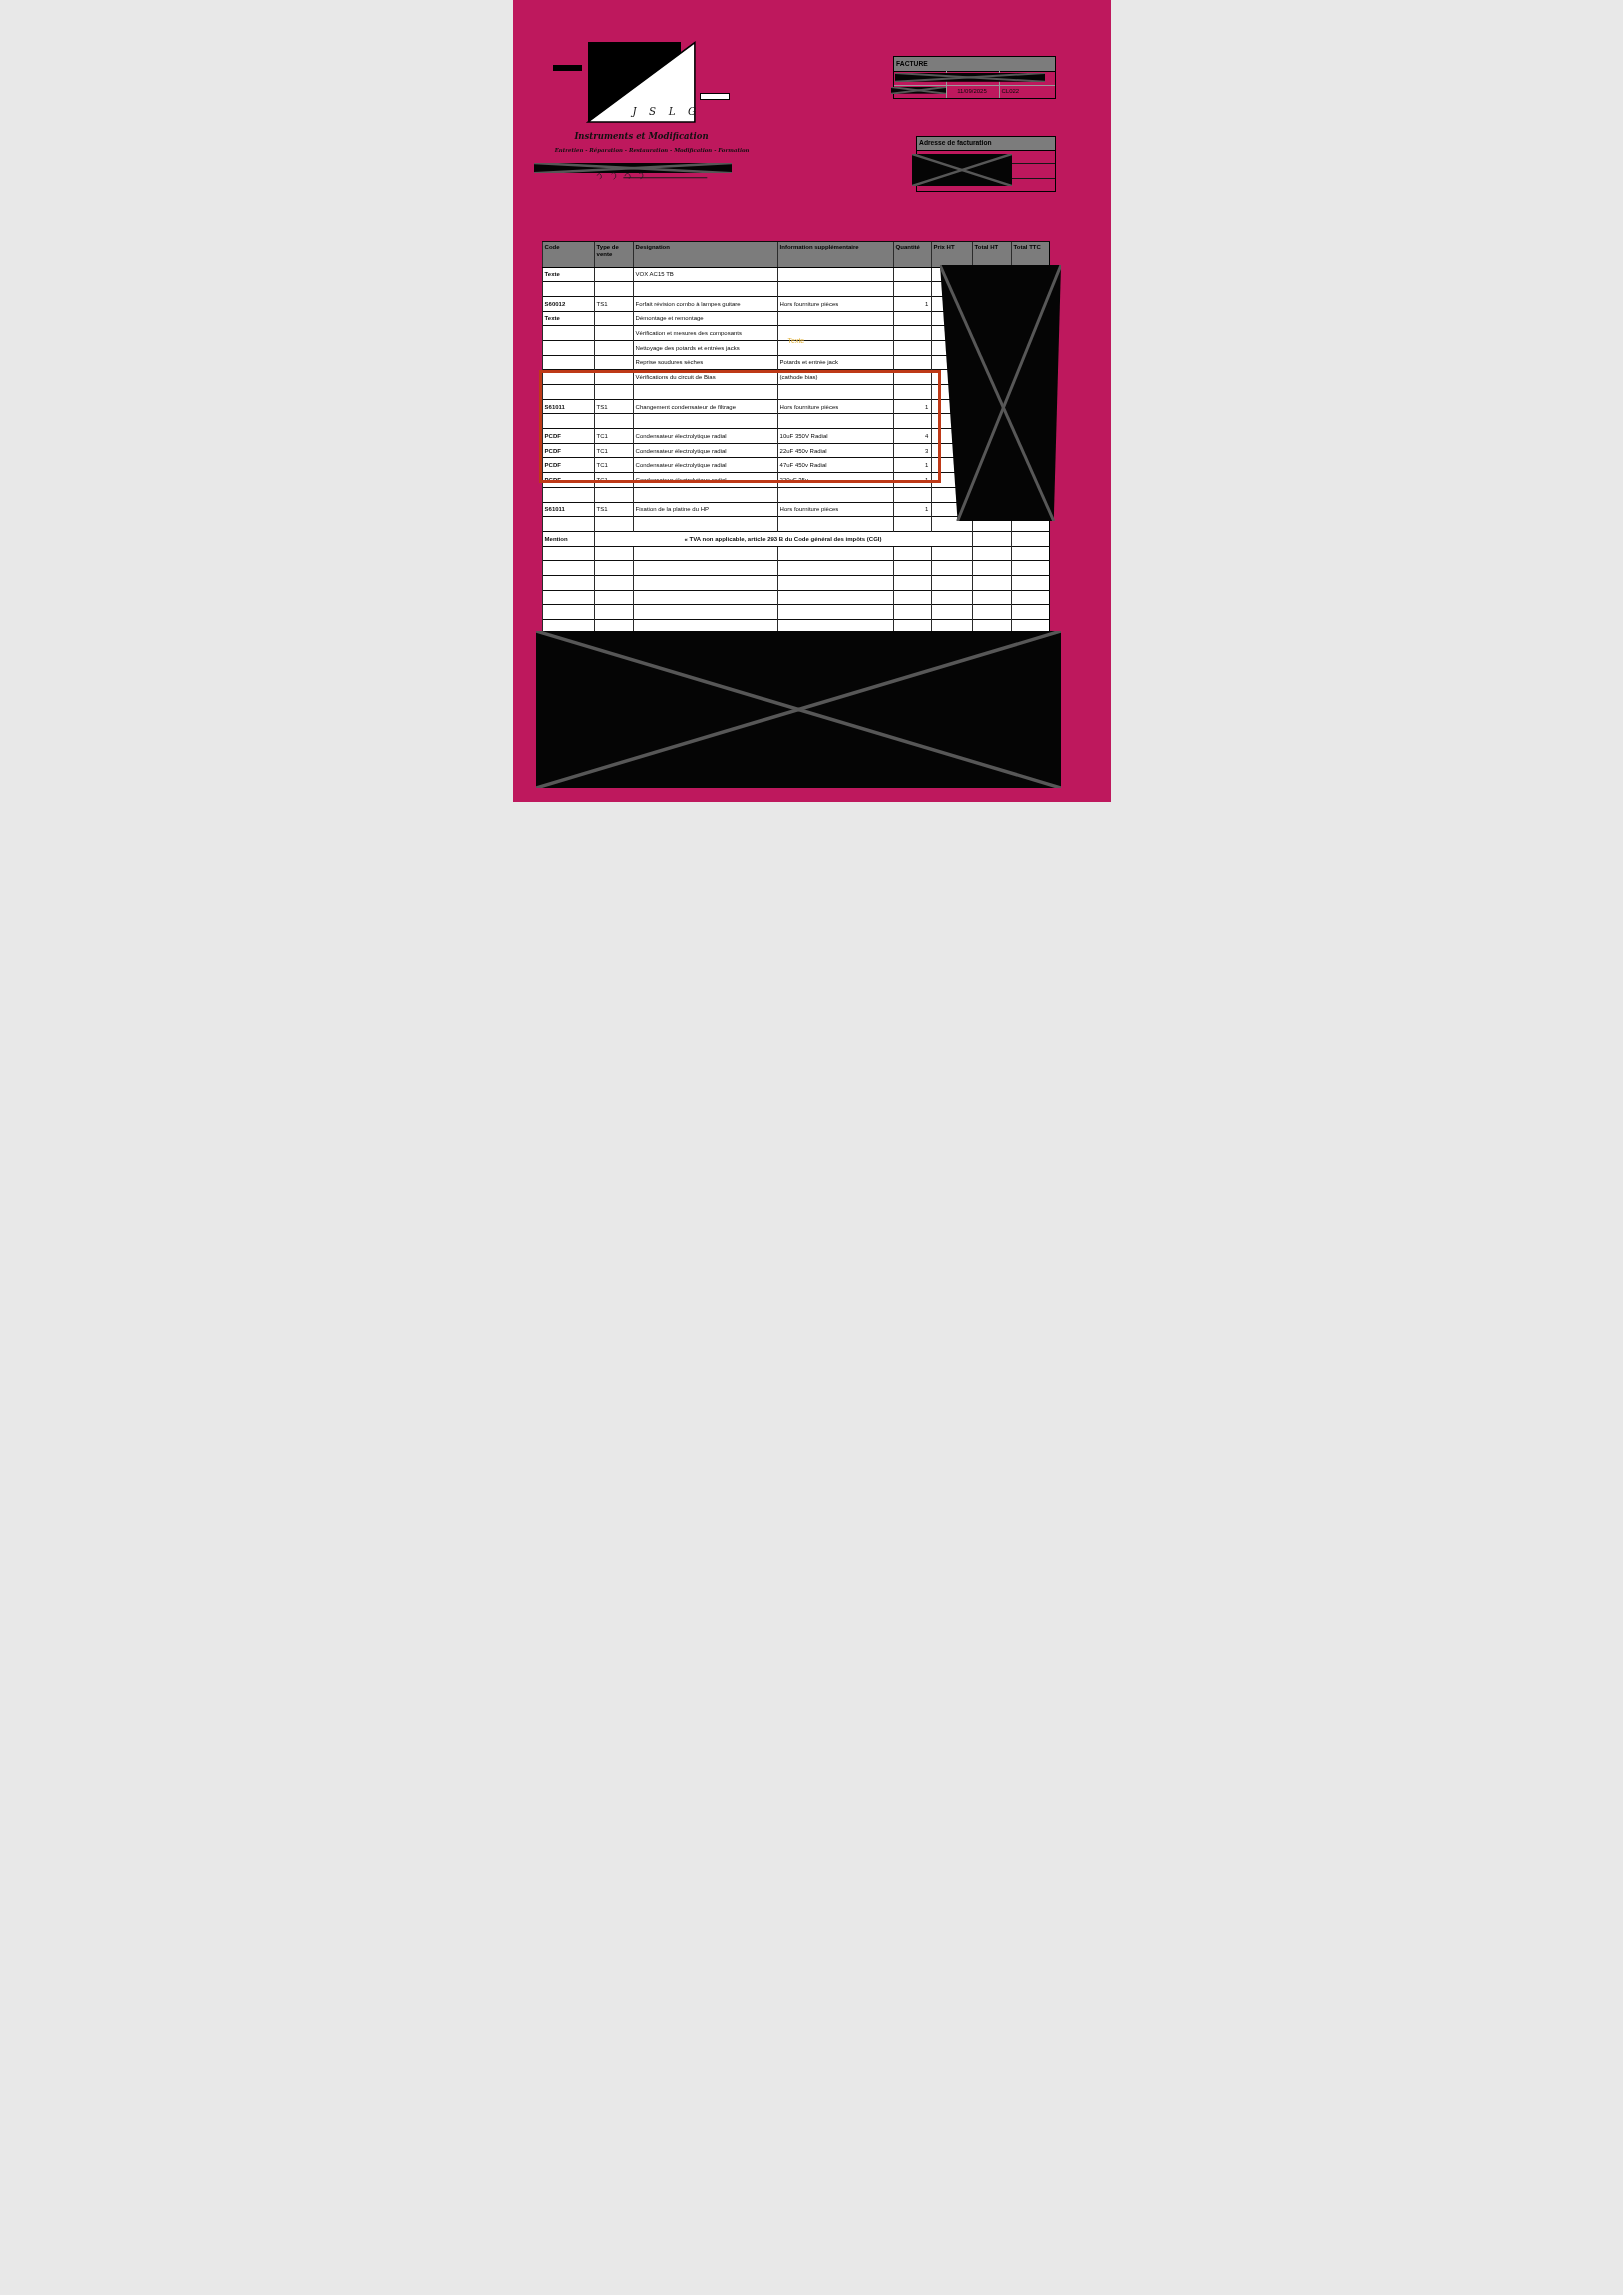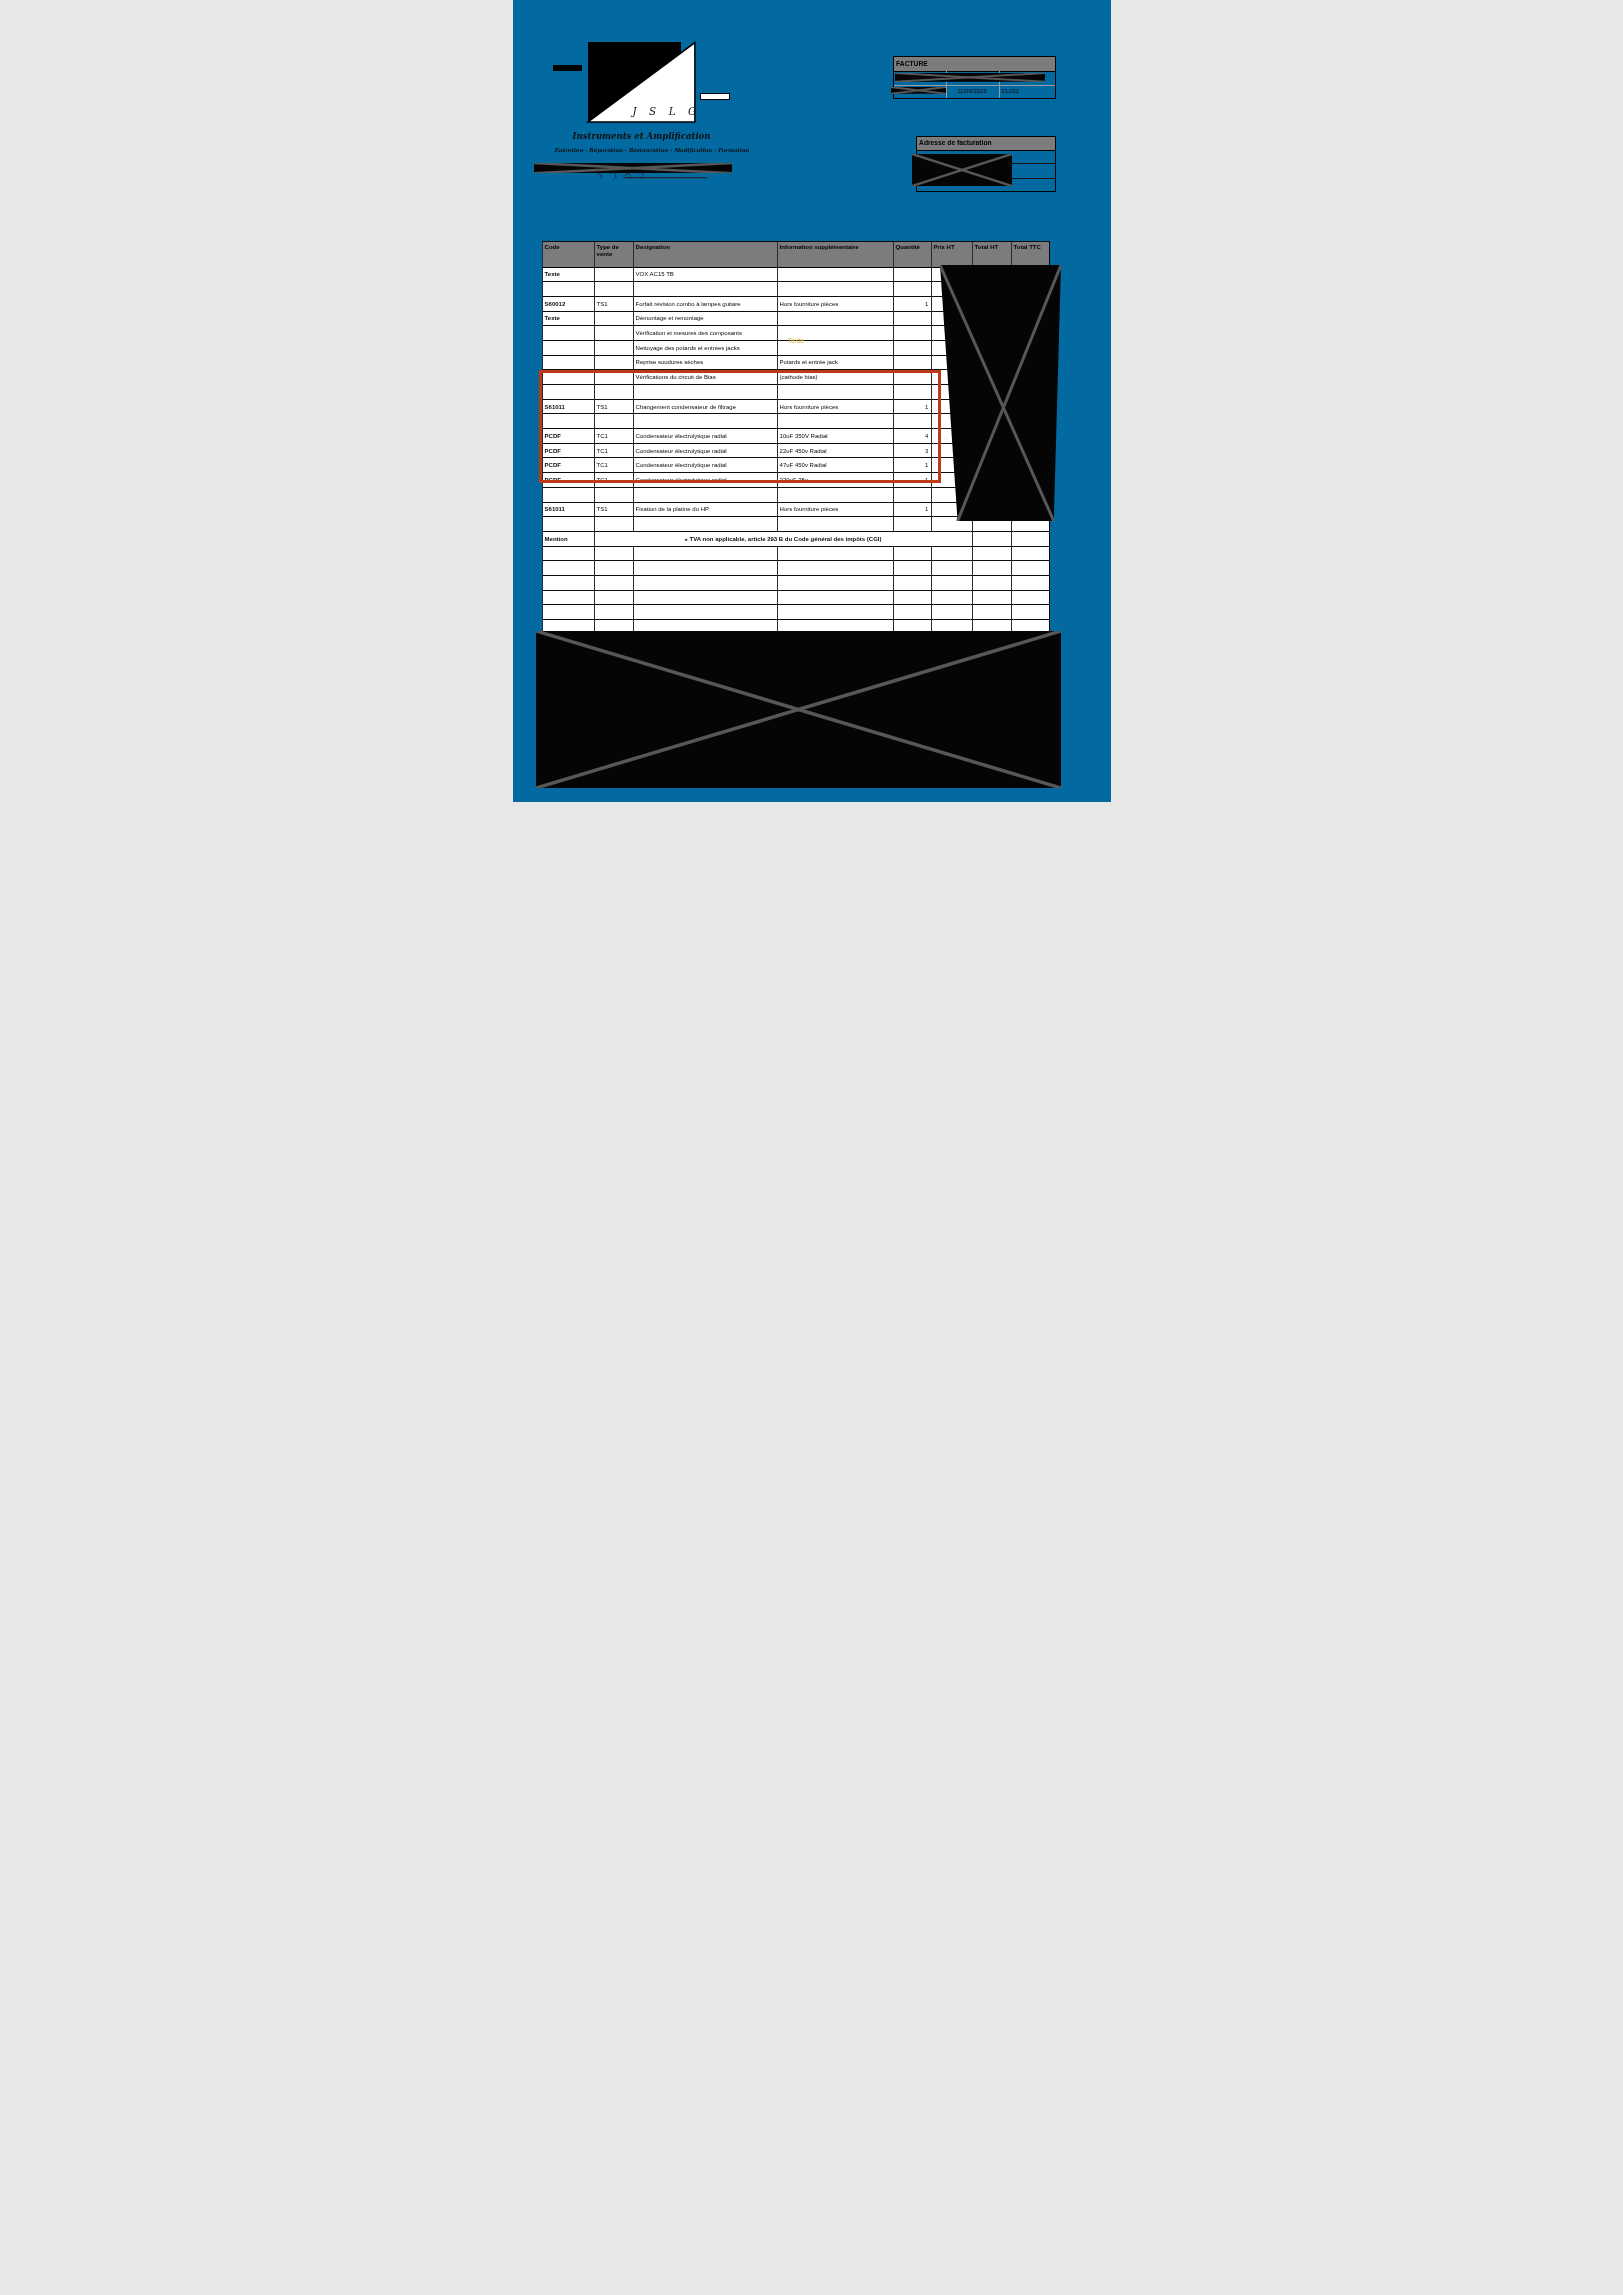--- a/index.html
+++ b/index.html
@@ -1,18 +1,18 @@
 <!DOCTYPE html>
 <html style="font-size:8.2px"><head>
 <meta charset="utf-8">
 <style>
   html,body{margin:0;padding:0;background:#e8e8e8;}
   .page{
     position:relative; width:598px; height:802px; margin:0 auto;
-    background:#0369a1; overflow:hidden;
+    background:#be185d; overflow:hidden;
     font-family:"Liberation Sans", sans-serif; color:#0b0b0b;
   }
   .abs{position:absolute;}
 
   
   .logo-square{left:75px; top:42px; width:93px; height:79px; background:#000;}
   .logo-left-tab{left:40px; top:65px; width:29px; height:6.2px; background:#000;}
   .logo-right-tab{left:187px; top:93px; width:28px; height:5.2px; background:#fff; border:1.3px solid #000;}
   .logo-triangle{left:72px; top:40px; width:114px; height:85px;}
   .logo-monogram{
@@ -89,21 +89,21 @@
 
 <div class="page">
 
   <div class="abs logo-left-tab"></div>
   <div class="abs logo-square"></div>
   <svg class="abs logo-triangle" viewBox="0 0 222 165" preserveAspectRatio="none">
     <polygon points="214,5 214,159 6,159" fill="#ffffff" stroke="#000000" stroke-width="3"></polygon>
   </svg>
   <div class="abs logo-right-tab"></div>
   <div class="abs logo-monogram">J S L G</div>
-  <div class="abs brand-title">Instruments et Amplification</div>
+  <div class="abs brand-title">Instruments et Modification</div>
   <div class="abs brand-tagline">Entretien - Réparation - Restauration - Modification - Formation</div>
 
   <svg class="abs xbox bar-top-left" viewBox="0 0 100 100" preserveAspectRatio="none">
     <rect x="0" y="0" width="100" height="100" fill="#050505"></rect>
     <line x1="0" y1="0" x2="100" y2="100" stroke="#575757" stroke-width="2.5" vector-effect="non-scaling-stroke"></line>
     <line x1="100" y1="0" x2="0" y2="100" stroke="#575757" stroke-width="2.5" vector-effect="non-scaling-stroke"></line>
   </svg>
 
   <svg class="abs script-remnant" viewBox="0 0 225 20">
     <path d="M4,9 q4,-8 8,0 q2,5 -3,6 M32,6 q5,-6 8,1 q2,6 -4,9 M58,10 q3,-9 9,-3 q4,5 -1,8 M86,5 q6,-4 7,3 q1,6 -5,7" fill="none" stroke="#1c1c1c" stroke-width="1.4"></path>

